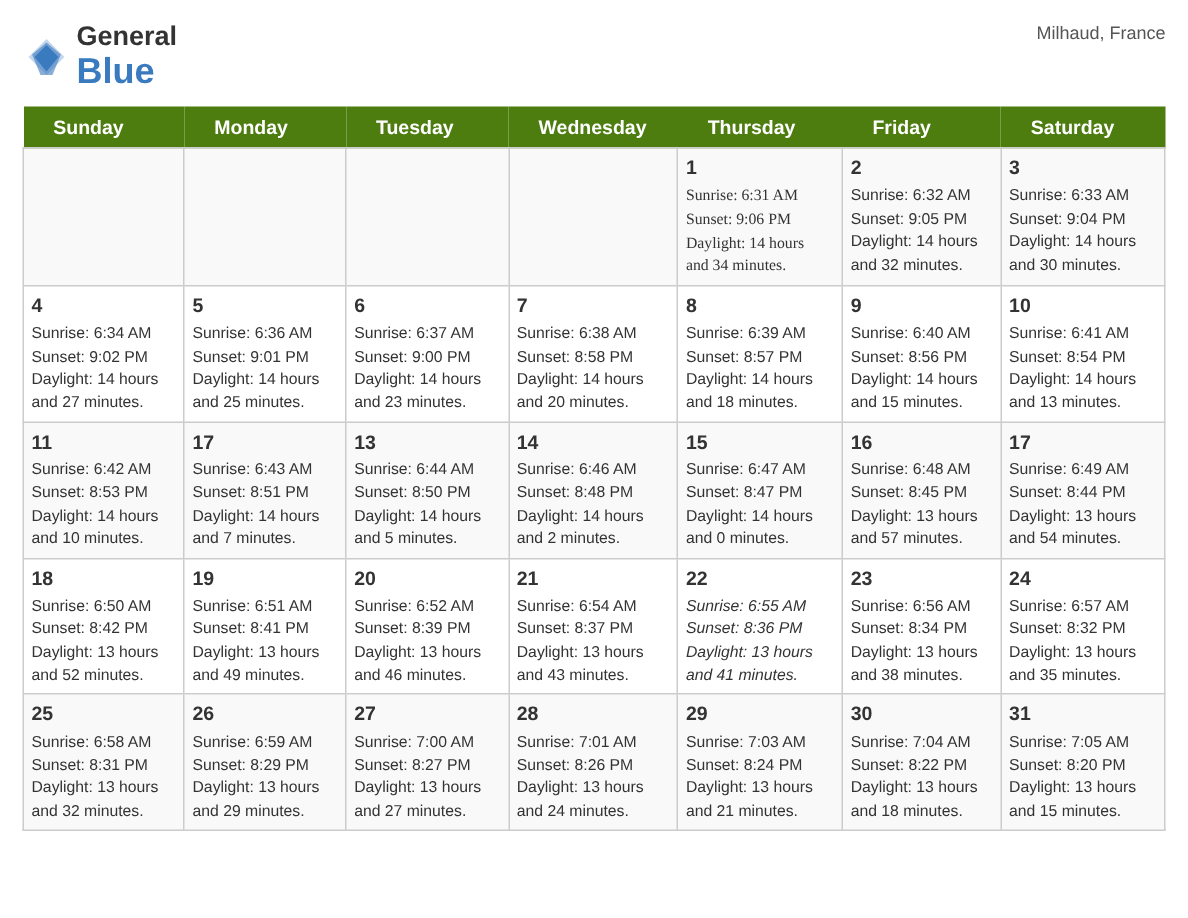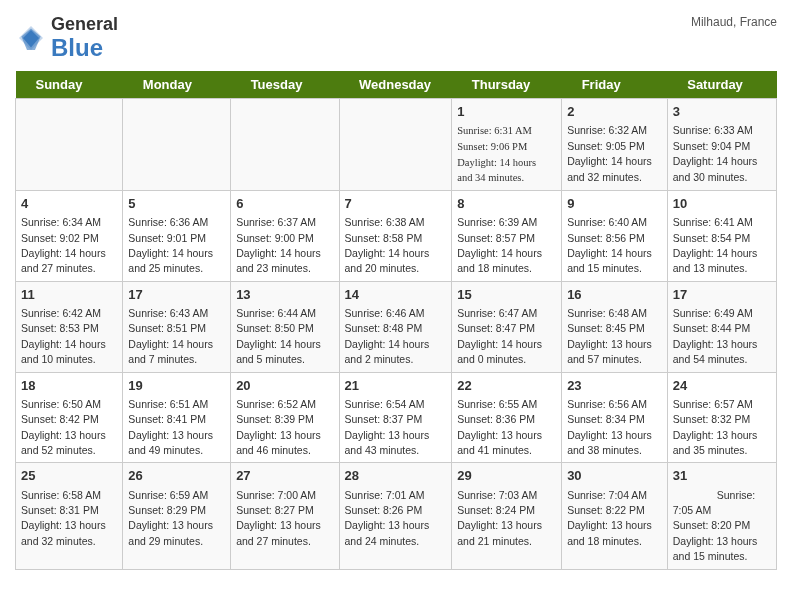--- a/index.html
+++ b/index.html
@@ -216,21 +216,21 @@
 Daylight: 13 hours
 and 49 minutes.</span></td>
         <td><span class="day-number">20</span><span class="day-info" style="white-space: pre-line;">Sunrise: 6:52 AM
 Sunset: 8:39 PM
 Daylight: 13 hours
 and 46 minutes.</span></td>
         <td><span class="day-number">21</span><span class="day-info" style="white-space: pre-line;">Sunrise: 6:54 AM
 Sunset: 8:37 PM
 Daylight: 13 hours
 and 43 minutes.</span></td>
-        <td><span class="day-number">22</span><span class="day-info" style="white-space: pre-line;">Sunrise: 6:55 AM
+        <td><span class="day-number">22</span><span class="day-info" style="white-space: pre-line; font-style: italic;">Sunrise: 6:55 AM
 Sunset: 8:36 PM
 Daylight: 13 hours
 and 41 minutes.</span></td>
         <td><span class="day-number">23</span><span class="day-info" style="white-space: pre-line;">Sunrise: 6:56 AM
 Sunset: 8:34 PM
 Daylight: 13 hours
 and 38 minutes.</span></td>
         <td><span class="day-number">24</span><span class="day-info" style="white-space: pre-line;">Sunrise: 6:57 AM
 Sunset: 8:32 PM
 Daylight: 13 hours
@@ -254,19 +254,19 @@
 Daylight: 13 hours
 and 24 minutes.</span></td>
         <td><span class="day-number">29</span><span class="day-info" style="white-space: pre-line;">Sunrise: 7:03 AM
 Sunset: 8:24 PM
 Daylight: 13 hours
 and 21 minutes.</span></td>
         <td><span class="day-number">30</span><span class="day-info" style="white-space: pre-line; margin-top: 48px;">Sunrise: 7:04 AM
 Sunset: 8:22 PM
 Daylight: 13 hours
 and 18 minutes.</span></td>
-        <td><span class="day-number">31</span><span class="day-info" style="white-space: pre-line; margin-left: 44px;">Sunrise: 7:05 AM
+        <td><span class="day-number">31</span><span class="day-info" style="white-space: pre-line;">Sunrise: 7:05 AM
 Sunset: 8:20 PM
 Daylight: 13 hours
 and 15 minutes.</span></td>
       </tr>
     </tbody>
 </table>
 
 </body></html>

